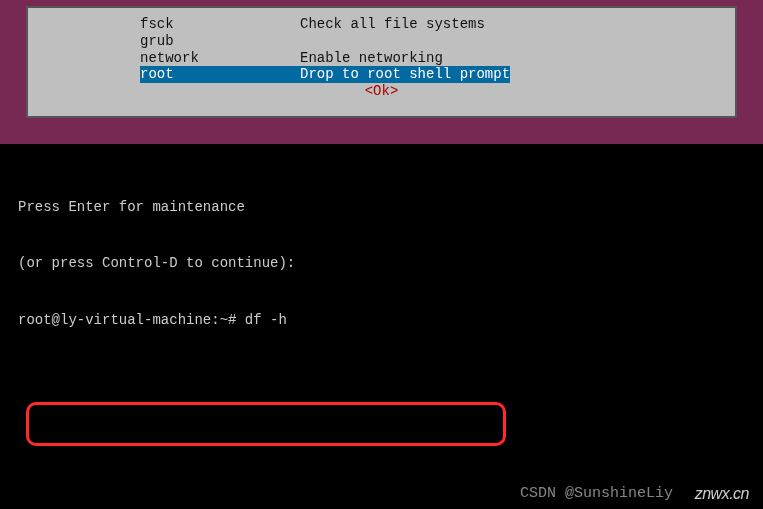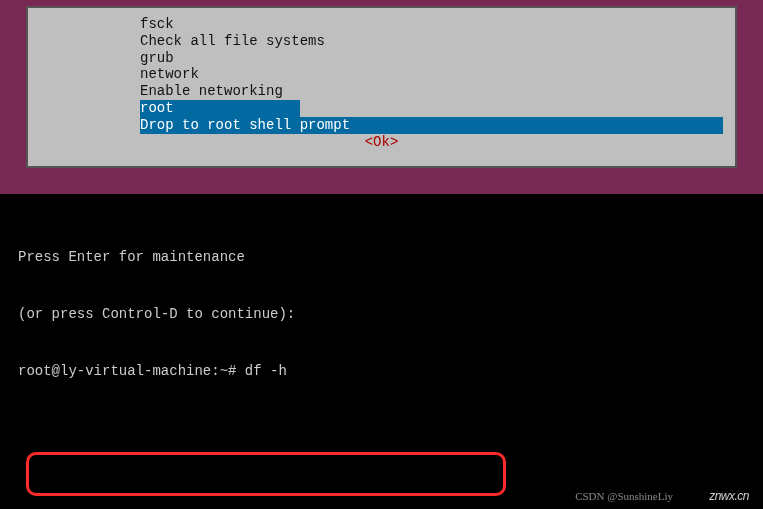--- a/index.html
+++ b/index.html
@@ -22,21 +22,21 @@
   .gray-dialog {
     background: #bfbfbf;
     border: 2px solid #555;
     padding: 8px 12px 16px 12px;
     color: #111;
     position: relative;
   }
   .menu-block {
     margin-left: 100px;
   }
-  .menu-row { display: flex; white-space: pre; flex-direction: column; }
+  .menu-row { display: flex; white-space: pre; }
   .menu-key { width: 160px; }
   .hl {
     background: #0369a1;
     color: #fff;
   }
   .ok-btn {
     text-align: center;
     color: #a00;
   }
   .terminal {
@@ -51,32 +51,32 @@
     left: 8px;
     width: 480px;
     height: 44px;
     pointer-events: none;
   }
   .watermark1 {
     position: absolute;
     bottom: 6px;
     right: 14px;
     font-family: Arial, sans-serif;
-    font-size: 12px;
+    font-size: 16px;
     color: #fff;
     opacity: 0.8;
     font-style: italic;
     letter-spacing: -0.5px;
   }
   .watermark2 {
     position: absolute;
     bottom: 6px;
     right: 90px;
-    font-family: Liberation Serif, serif;
-    font-size: 11px;
+    font-family: Liberation Mono, monospace;
+    font-size: 15px;
     color: #eee;
     opacity: 0.55;
   }
 </style>
 </head>
 <body>
 
 <div class="purple-frame">
   <div class="gray-dialog">
     <div class="menu-block">

